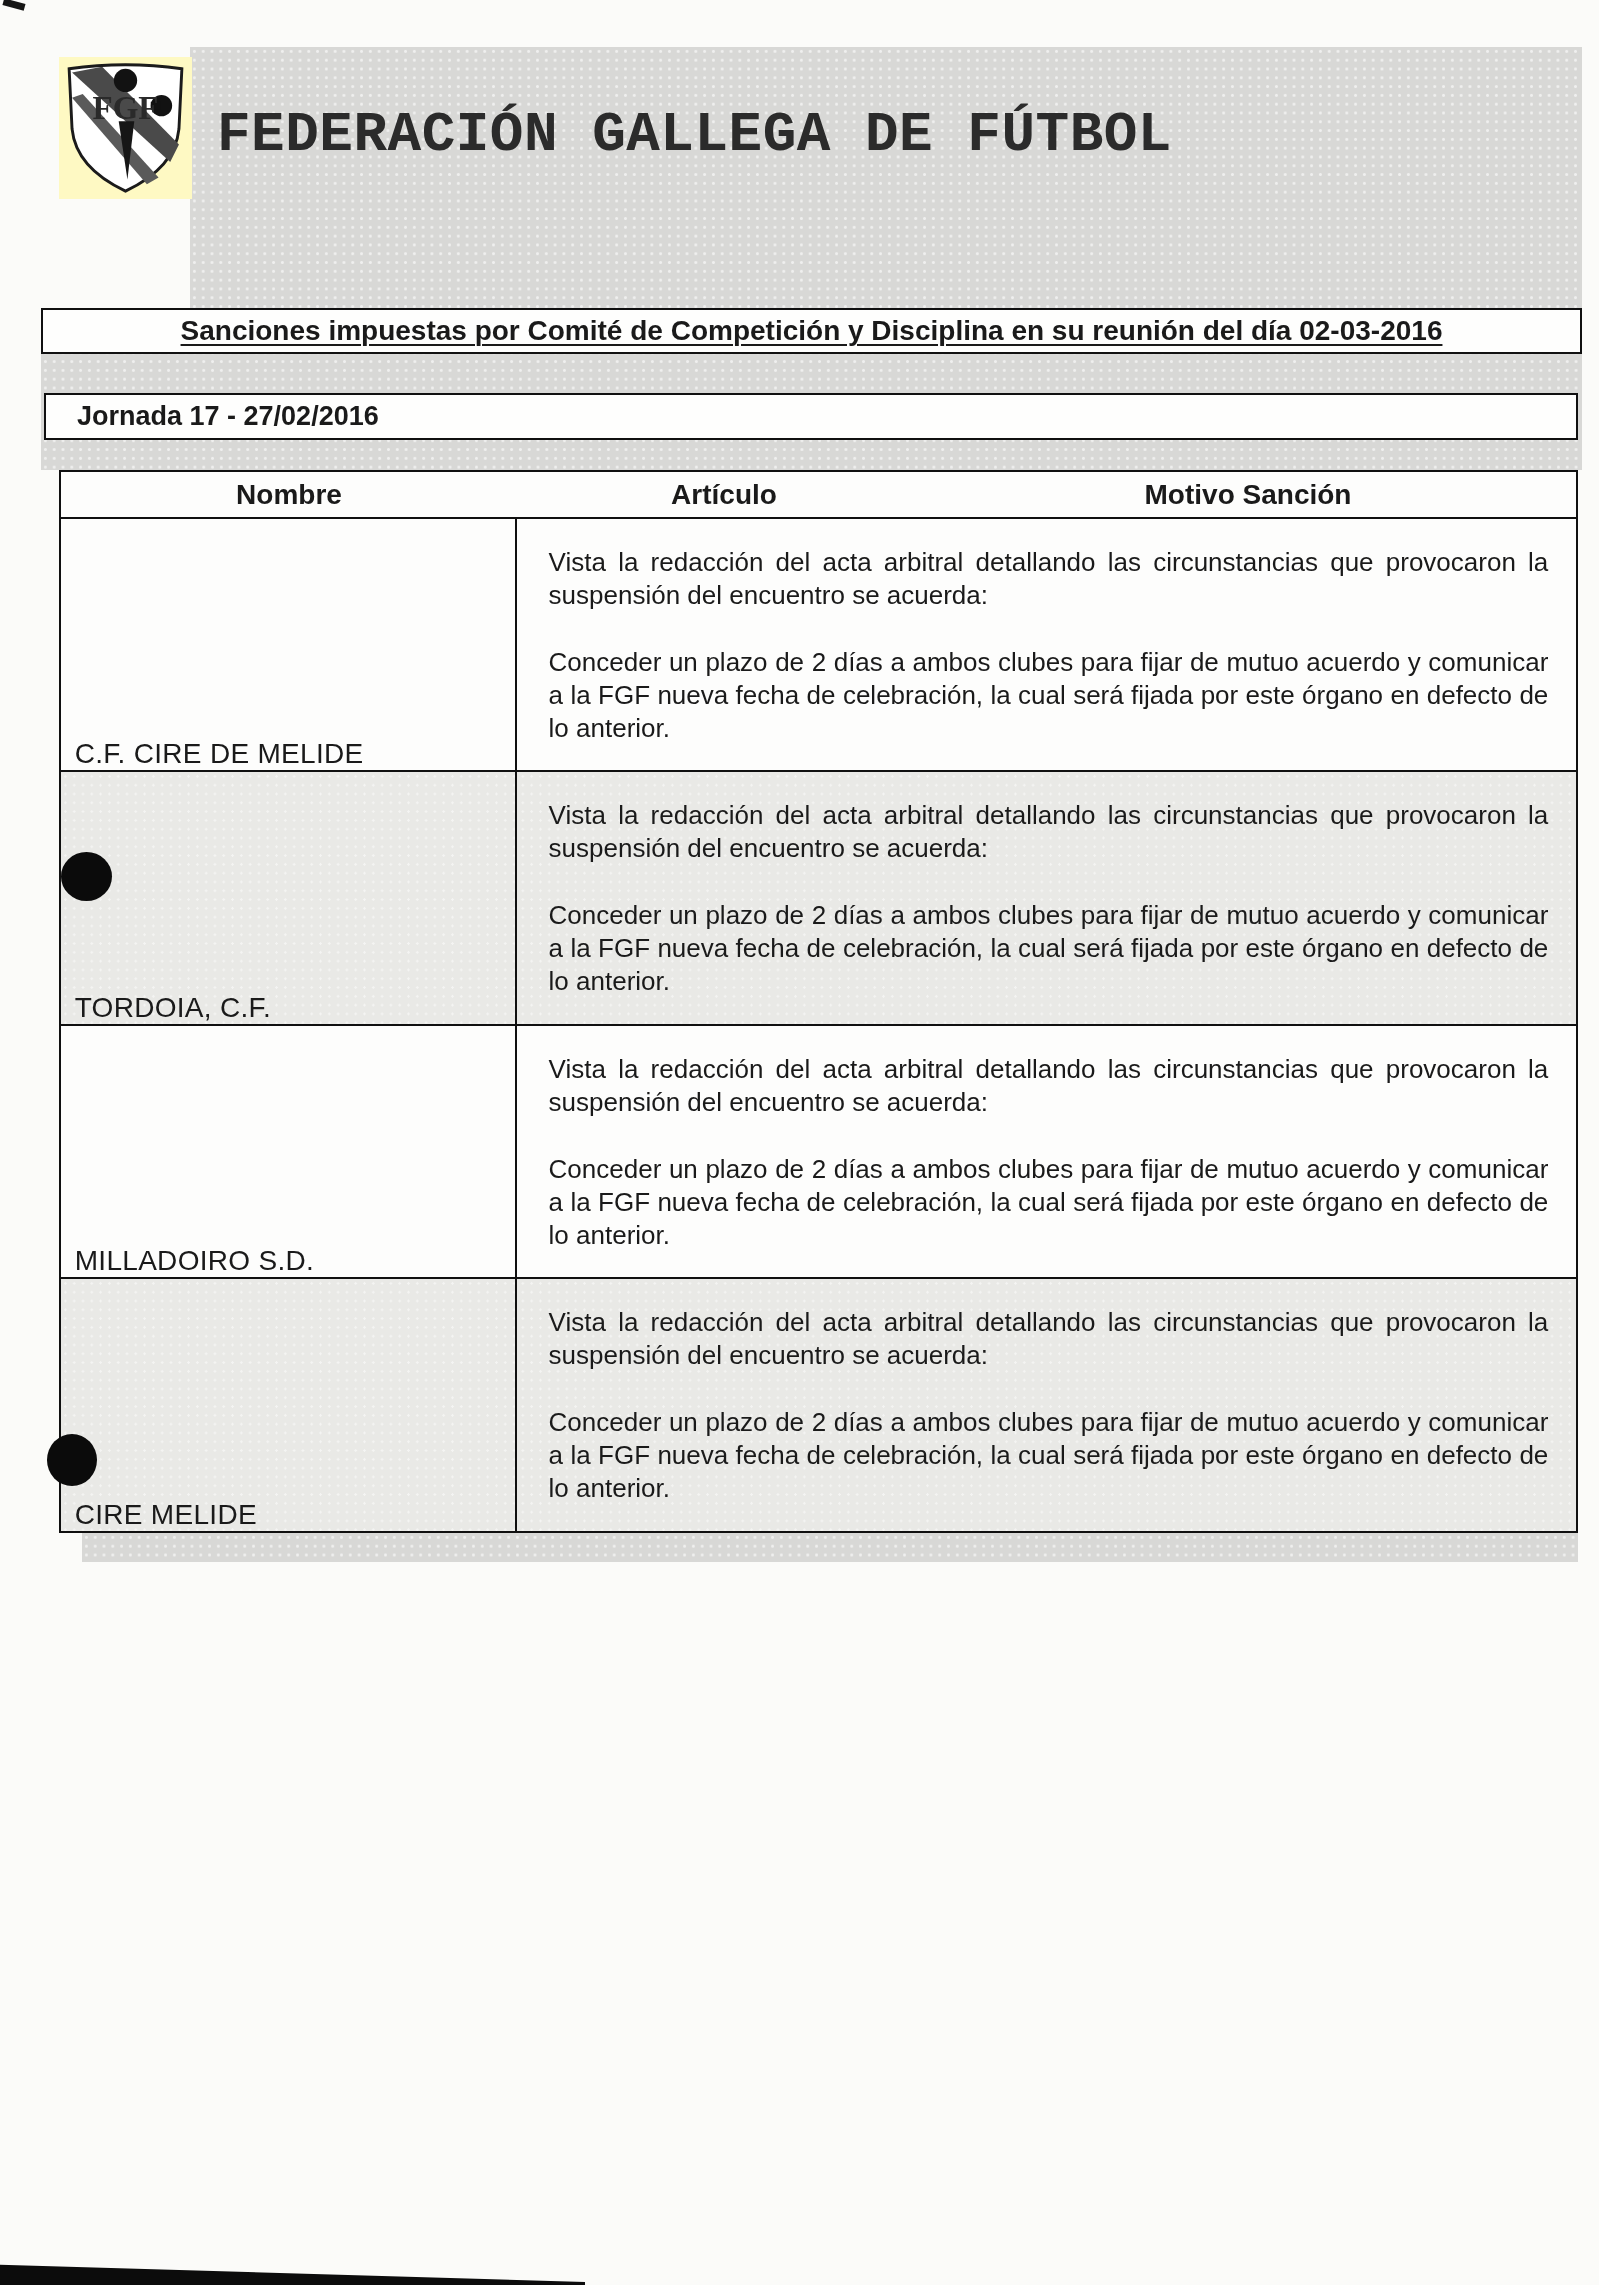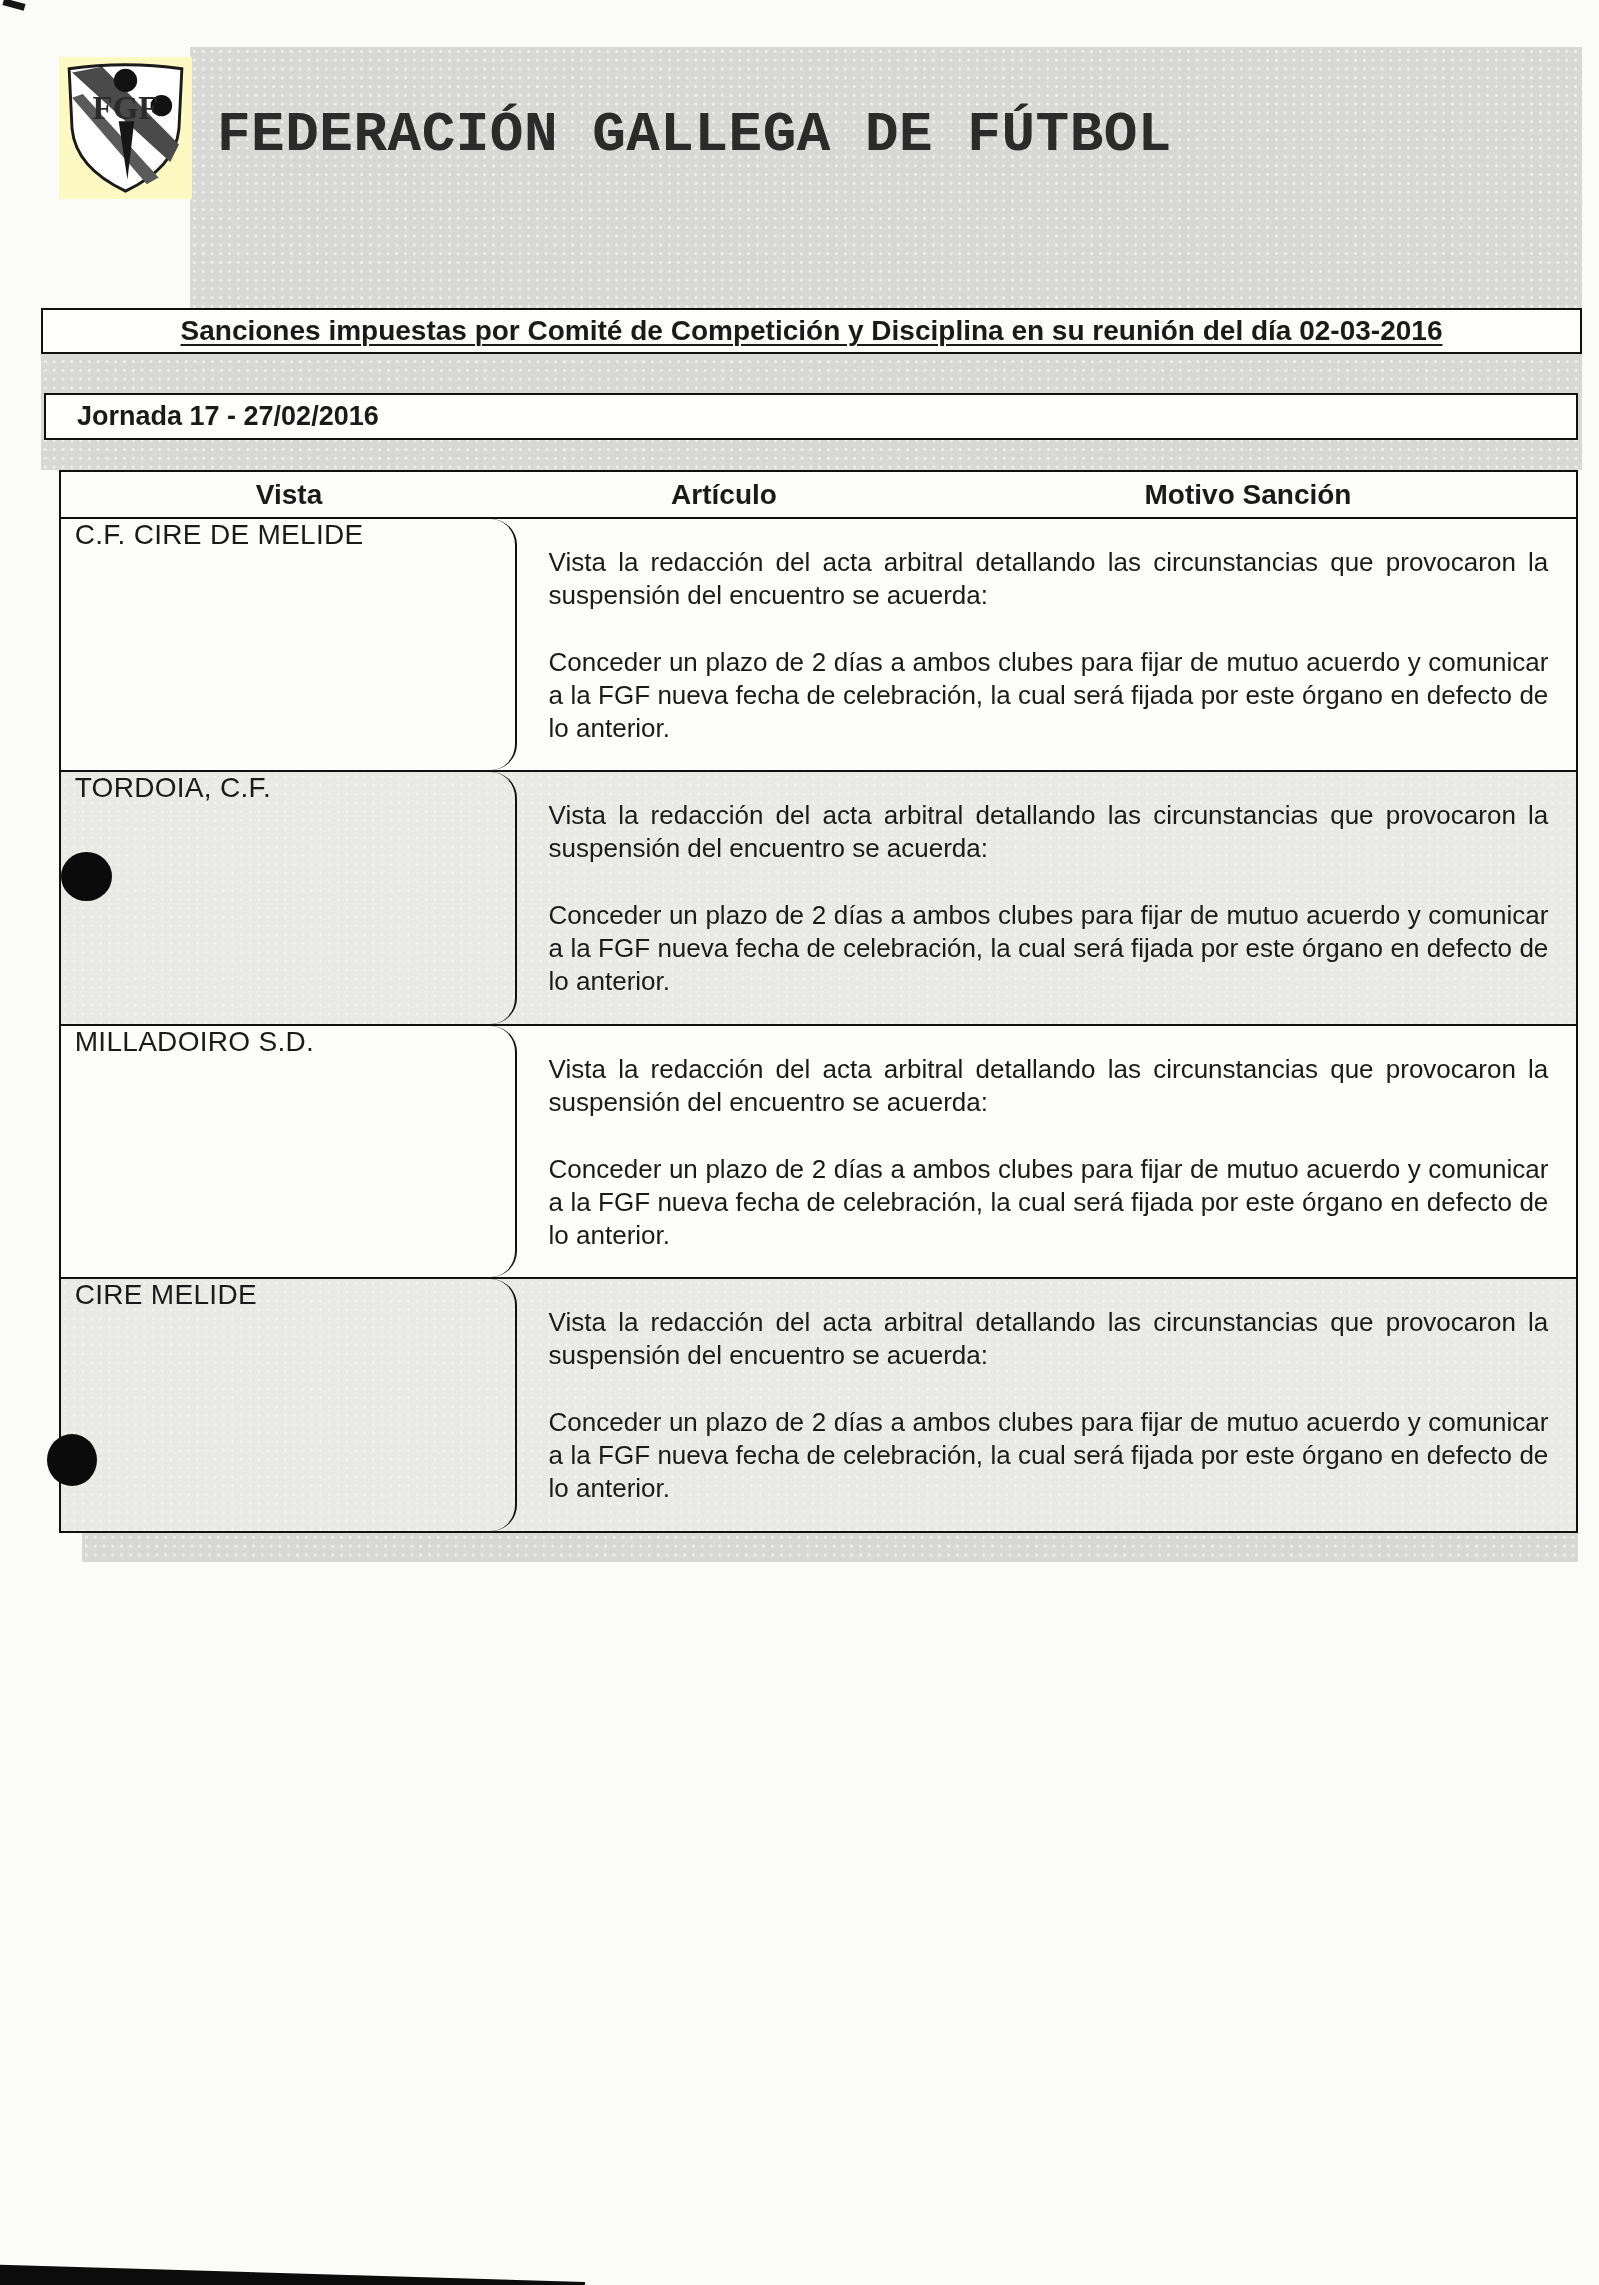--- a/index.html
+++ b/index.html
@@ -72,23 +72,23 @@
     background:#fdfdfc;
   }
   .trow:first-of-type { border-top:none; }
   .trow.shaded {
     background-color:var(--row-shade,#e9e9e6);
     background-image:radial-gradient(rgba(255,255,255,.5) 1.2px, rgba(0,0,0,0) 1.4px);
     background-size:8.8px 8.8px;
   }
   .cell-name {
     position:relative; border-right:2.9px solid #101010;
-    display:flex; align-items:flex-start;
+    display:flex; align-items:flex-end;
     padding-left:13.7px; box-sizing:border-box;
-    font-size:28px; letter-spacing:0.3px;border-radius:26px;
+    font-size:28px; letter-spacing:0.3px;
   }
   .cell-motivo { padding:10.7px 11.7px 9.8px 15.6px; box-sizing:border-box; }
   .cell-motivo p {
     margin:16px; font-size:26px; line-height:33px; text-align:justify;
   }
   .cell-motivo p.p2 { margin-top:34px; }
   
   .table-shadow { margin-left:23.4px; width:1496px; height:29px; }
   
   .hole-punch {
@@ -136,21 +136,21 @@
   <span>Sanciones impuestas por Comité de Competición y Disciplina en su reunión del día 02-03-2016</span>
 </div>
 
 <div class="competition-box">
   <span class="competition-right">Jornada 17 - 27/02/2016</span>
 </div>
 
 <div class="table-wrap">
   <div class="stable">
     <div class="thead">
-      <span class="th-nombre">Vista</span>
+      <span class="th-nombre">Nombre</span>
       <span class="th-articulo">Artículo</span>
       <span class="th-motivo">Motivo Sanción</span>
     </div>
     <div id="rows-host">
         <div class="trow">
     <div class="cell-name">
       <span class="club">C.F. CIRE DE MELIDE</span>
     </div>
     <div class="cell-motivo">
       <p class="p1">Vista la redacción del acta arbitral detallando las circunstancias que provocaron la suspensión del encuentro se acuerda:</p>

